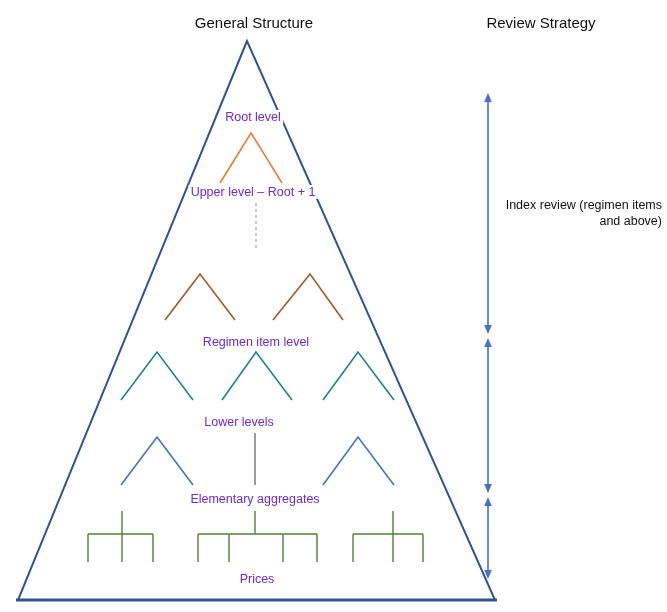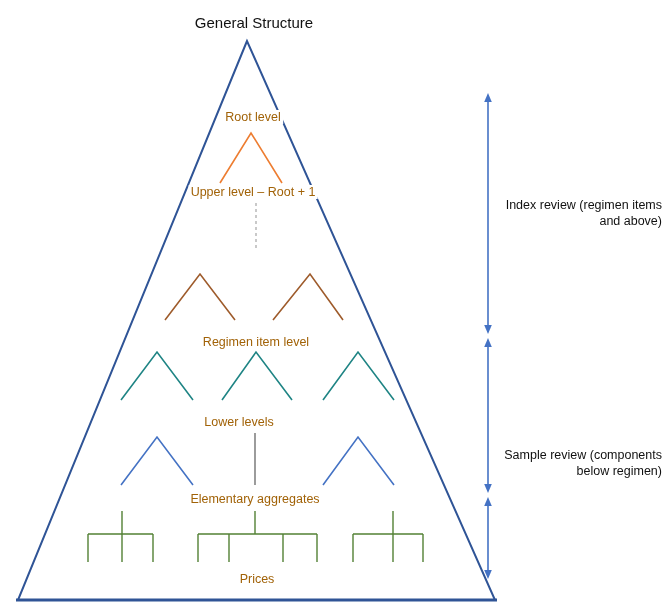--- a/index.html
+++ b/index.html
@@ -20,21 +20,21 @@
     transform: translateX(-50%);
     font-size: 15px;
     color: #111111;
     white-space: nowrap;
   }
   .lvl {
     position: absolute;
     transform: translateX(-50%);
     font-size: 12.5px;
     line-height: 14px;
-    color: #a16207;
+    color: #6d28d9;
     white-space: nowrap;
     background: #ffffff;
     padding: 0 2px;
   }
   .side-label {
     position: absolute;
     width: 178px;
     transform: translateX(-50%);
     font-size: 12.5px;
     line-height: 16px;
@@ -89,24 +89,24 @@
       <polygon points="478,338 474.2,347 481.8,347" fill="#4472C4"></polygon>
       <polygon points="478,493 474.2,484 481.8,484" fill="#4472C4"></polygon>
 
       <line x1="478" y1="502" x2="478" y2="574" stroke-width="1.6" stroke="#4472C4"></line>
       <polygon points="478,497 474.2,506 481.8,506" fill="#4472C4"></polygon>
       <polygon points="478,579 474.2,570 481.8,570" fill="#4472C4"></polygon>
     </g>
   </svg>
 
   <div class="title" style="left:244px;">General Structure</div>
+  <div class="title" style="left:531px;">Review Strategy</div>
 
   <div class="lvl" style="left:243px; top:110px;">Root level</div>
   <div class="lvl" style="left:243px; top:185px;">Upper level – Root + 1</div>
   <div class="lvl" style="left:246px; top:335px;">Regimen item level</div>
   <div class="lvl" style="left:229px; top:415px;">Lower levels</div>
   <div class="lvl" style="left:245px; top:492px;">Elementary aggregates</div>
   <div class="lvl" style="left:247px; top:572px;">Prices</div>
 
   <div class="side-label" style="left:563px; top:197px;">Index review (regimen items and above)</div>
-  <div class="side-label" style="left:563px; top:447px;">Sample review (components below regimen)</div>
 
 </div>
 
 </body></html>

